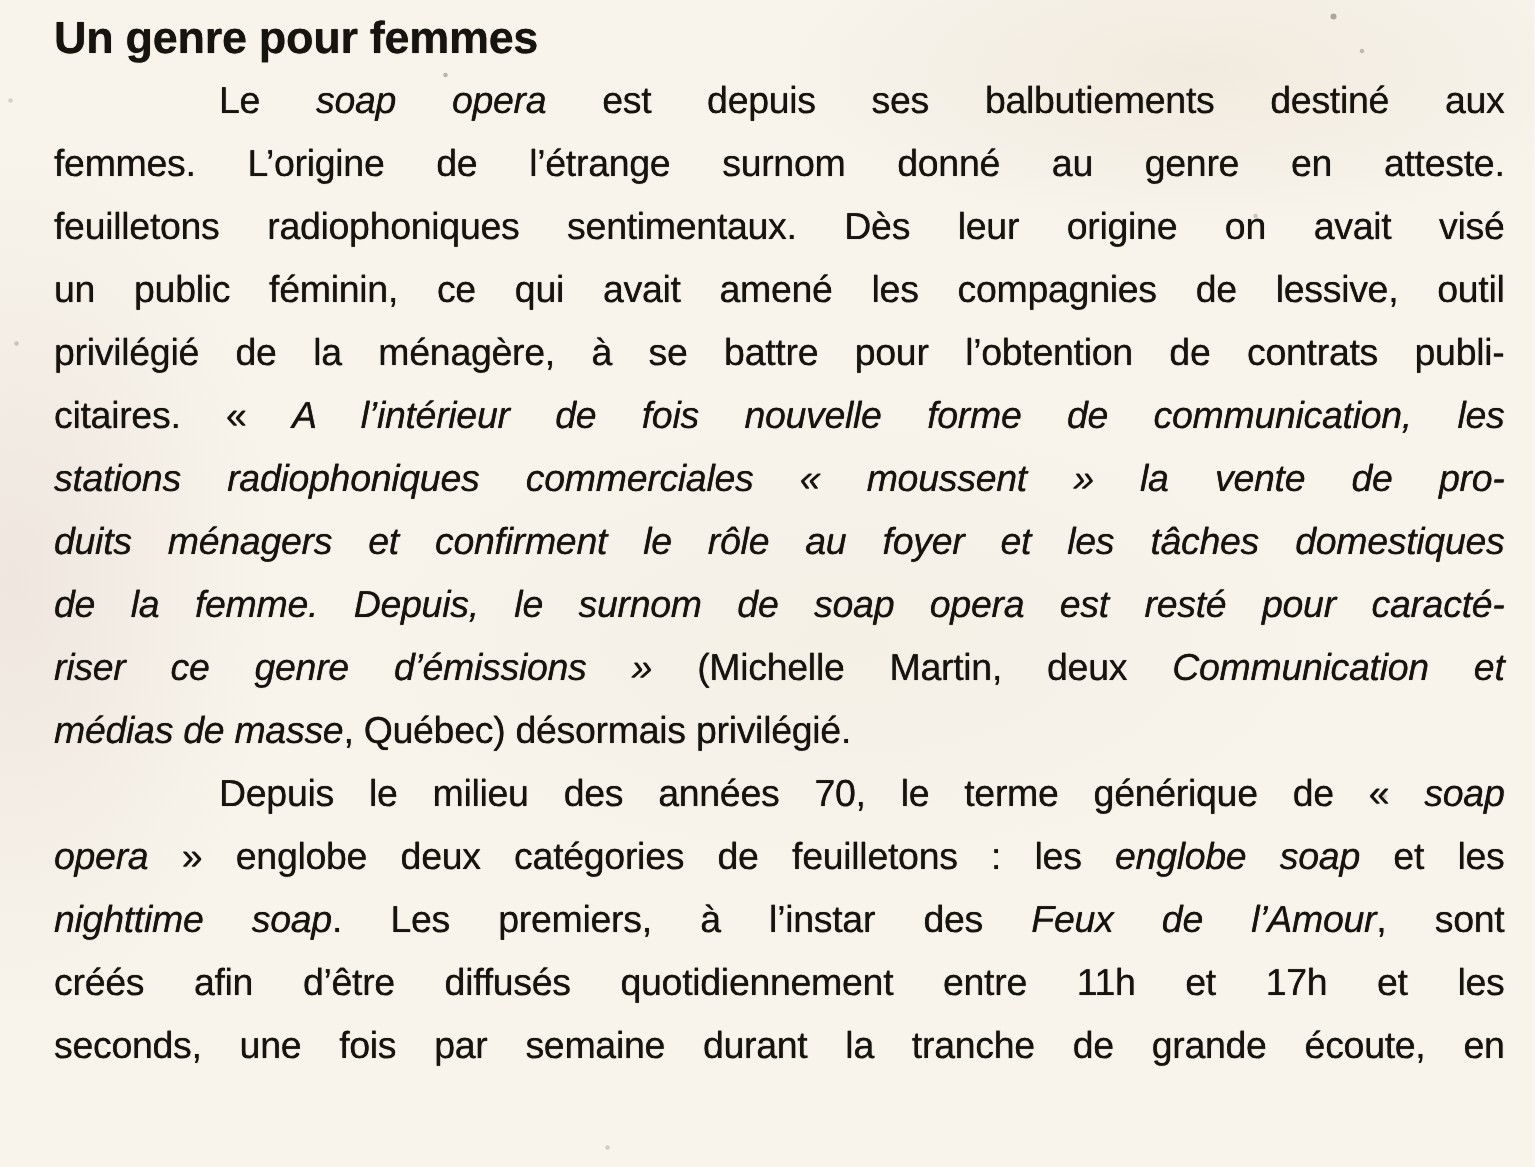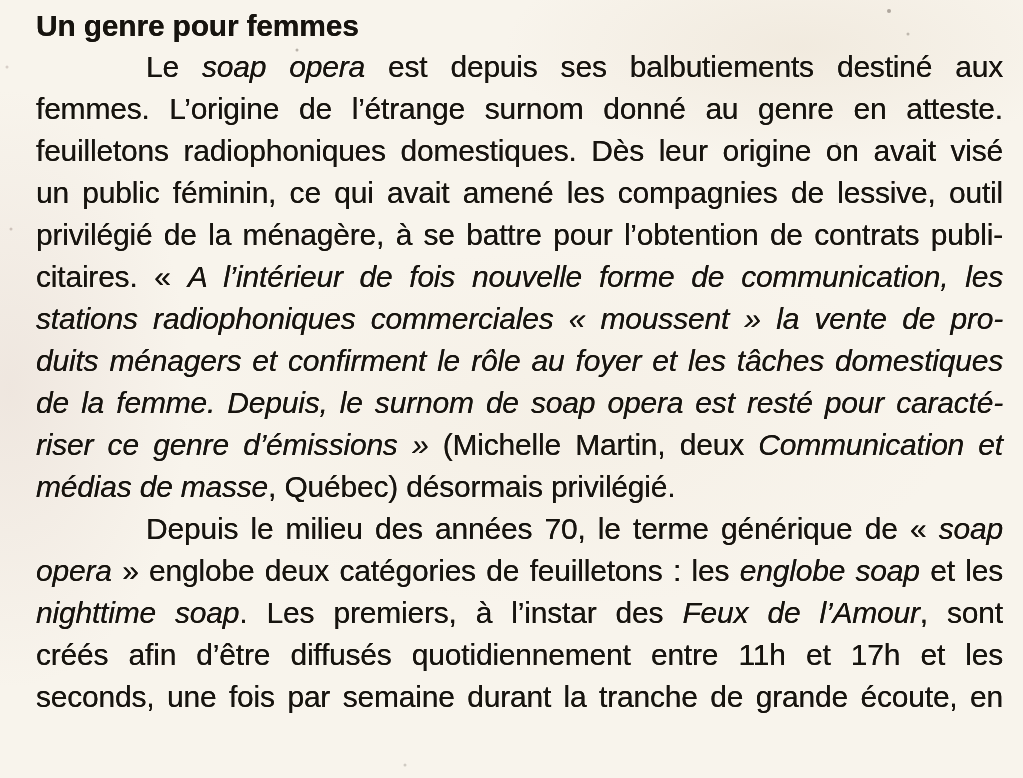--- a/index.html
+++ b/index.html
@@ -29,21 +29,21 @@
     font-size: 30px;
     font-weight: bold;
     line-height: 40px;
     letter-spacing: -0.2px;
     text-shadow: 0 0 0.5px currentColor;
   }
   .paragraph {
     margin: 0;
   }
   .line {
-    font-size: 30px;
+    font-size: 25px;
     line-height: 42px;
     letter-spacing: -0.2px;
     text-shadow: 0 0 0.5px currentColor;
     white-space: normal;
   }
   .line.just {
     text-align: justify;
     text-align-last: justify;
   }
   .line.indent {
@@ -73,21 +73,21 @@
 </style>
 </head>
 <body>
 
 <div class="page" style="background-color: rgb(248, 244, 236); color: rgb(23, 20, 15);">
   <h1 class="title">Un genre pour femmes</h1>
   <div>
       <div class="paragraph">
         <div class="line just indent"><span class="">Le </span><span class="it">soap opera</span><span class=""> est depuis ses balbutiements destiné aux</span></div>
         <div class="line just"><span class="">femmes. L’origine de l’étrange surnom donné au genre en atteste.</span></div>
-        <div class="line just"><span class="">feuilletons radiophoniques domestiques. Dès leur origine on avait visé</span></div>
+        <div class="line just"><span class="">feuilletons radiophoniques sentimentaux. Dès leur origine on avait visé</span></div>
         <div class="line just"><span class="">un public féminin, ce qui avait amené les compagnies de lessive, outil</span></div>
         <div class="line just"><span class="">privilégié de la ménagère, à se battre pour l’obtention de contrats publi-</span></div>
         <div class="line just"><span class="">citaires. « </span><span class="it">A l’intérieur de fois nouvelle forme de communication, les</span></div>
         <div class="line just"><span class="it">stations radiophoniques commerciales « moussent » la vente de pro-</span></div>
         <div class="line just"><span class="it">duits ménagers et confirment le rôle au foyer et les tâches domestiques</span></div>
         <div class="line just"><span class="it">de la femme. Depuis, le surnom de soap opera est resté pour caracté-</span></div>
         <div class="line just"><span class="it">riser ce genre d’émissions »</span><span class=""> (Michelle Martin, deux </span><span class="it">Communication et</span></div>
         <div class="line"><span class="it">médias de masse</span><span class="">, Québec) désormais privilégié.</span></div>
       </div>
       <div class="paragraph">

